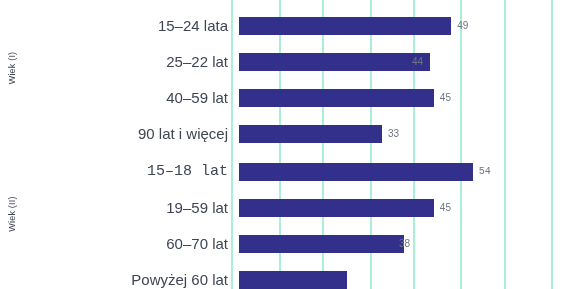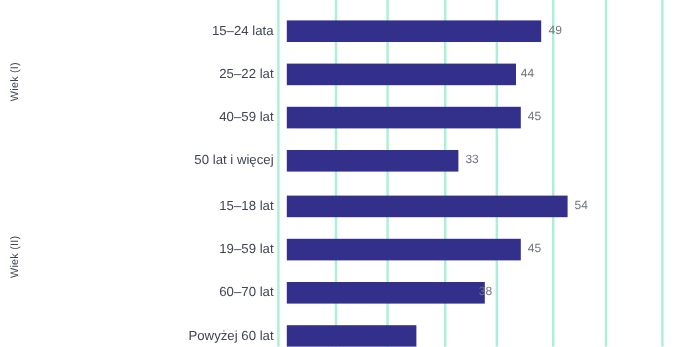--- a/index.html
+++ b/index.html
@@ -67,21 +67,21 @@
   }
   .row-label {
     position: absolute;
     left: 0;
     top: 0;
     width: 228px;
     height: 18px;
     line-height: 18px;
     text-align: right;
     color: #3f4552;
-    font-size: 11px;
+    font-size: 15px;
     white-space: nowrap;
   }
   .bar {
     position: absolute;
     left: 239px;
     top: 0;
     height: 18px;
     background: #33308c;
   }
   .bar-value {
@@ -115,33 +115,33 @@
 
   <div id="rows">
       <div class="row" style="top: 17px;">
         <div class="row-label" style="color: rgb(63, 69, 82);">15–24 lata</div>
         <div class="bar" style="width: 212.17px; background: rgb(51, 48, 140);"></div>
         <div class="bar-value" style="left: 457.17px; color: rgb(111, 117, 128);">49</div>
       </div>
       <div class="row" style="top: 53px;">
         <div class="row-label" style="color: rgb(63, 69, 82);">25–22 lat</div>
         <div class="bar" style="width: 190.52px; background: rgb(51, 48, 140);"></div>
-        <div class="bar-value" style="left: 434px; color: rgb(111, 117, 128);">44</div>
+        <div class="bar-value" style="left: 412px; color: rgb(111, 117, 128);">44</div>
       </div>
       <div class="row" style="top: 89px;">
         <div class="row-label" style="color: rgb(63, 69, 82);">40–59 lat</div>
         <div class="bar" style="width: 194.85px; background: rgb(51, 48, 140);"></div>
         <div class="bar-value" style="left: 439.85px; color: rgb(111, 117, 128);">45</div>
       </div>
       <div class="row" style="top: 125px;">
-        <div class="row-label" style="color: rgb(63, 69, 82);">50 lat i więcej</div>
+        <div class="row-label" style="color: rgb(63, 69, 82);">90 lat i więcej</div>
         <div class="bar" style="width: 142.89px; background: rgb(51, 48, 140);"></div>
         <div class="bar-value" style="left: 387.89px; color: rgb(111, 117, 128);">33</div>
       </div>
-      <div class="row" style="top: 163px;">
+      <div class="row" style="top: 163px; font-family: Liberation Mono, monospace;">
         <div class="row-label" style="color: rgb(63, 69, 82);">15–18 lat</div>
         <div class="bar" style="width: 233.82px; background: rgb(51, 48, 140);"></div>
         <div class="bar-value" style="left: 478.82px; color: rgb(111, 117, 128);">54</div>
       </div>
       <div class="row" style="top: 199px;">
         <div class="row-label" style="color: rgb(63, 69, 82);">19–59 lat</div>
         <div class="bar" style="width: 194.85px; background: rgb(51, 48, 140);"></div>
         <div class="bar-value" style="left: 439.85px; color: rgb(111, 117, 128);">45</div>
       </div>
       <div class="row" style="top: 235px;">

